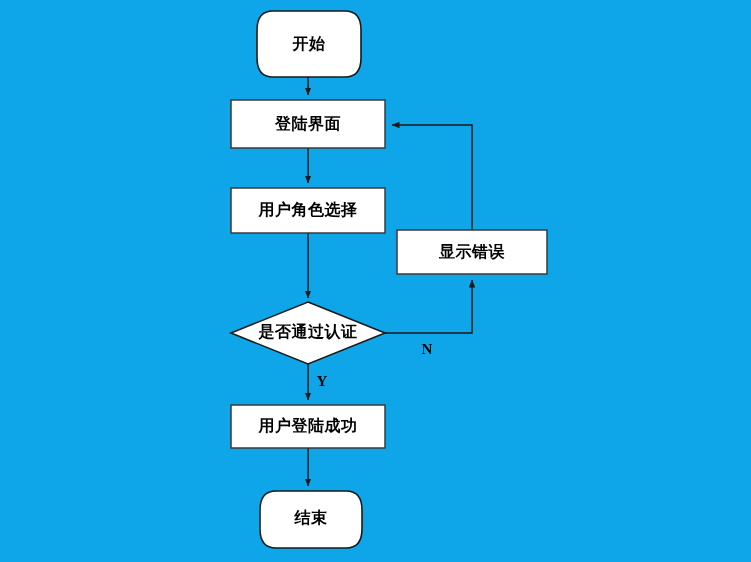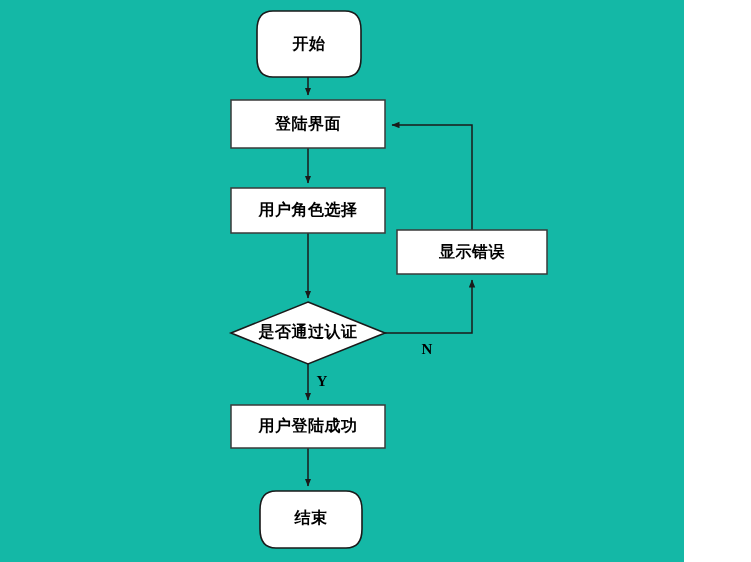--- a/index.html
+++ b/index.html
@@ -5,23 +5,23 @@
   html, body {
     margin: 0;
     padding: 0;
     background: #ffffff;
   }
   body {
     font-family: "Liberation Serif", "DejaVu Serif", serif;
   }
   #flowchart-canvas {
     position: relative;
-    width: 684px;
+    width: 751px;
     height: 562px;
-    background: #14b8a6;
+    background: #0ea5e9;
     overflow: hidden;
   }
   #flowchart-canvas svg {
     position: absolute;
     top: 0;
     left: 0;
   }
   .node-shape {
     fill: #ffffff;
     stroke: #1a1a1a;

